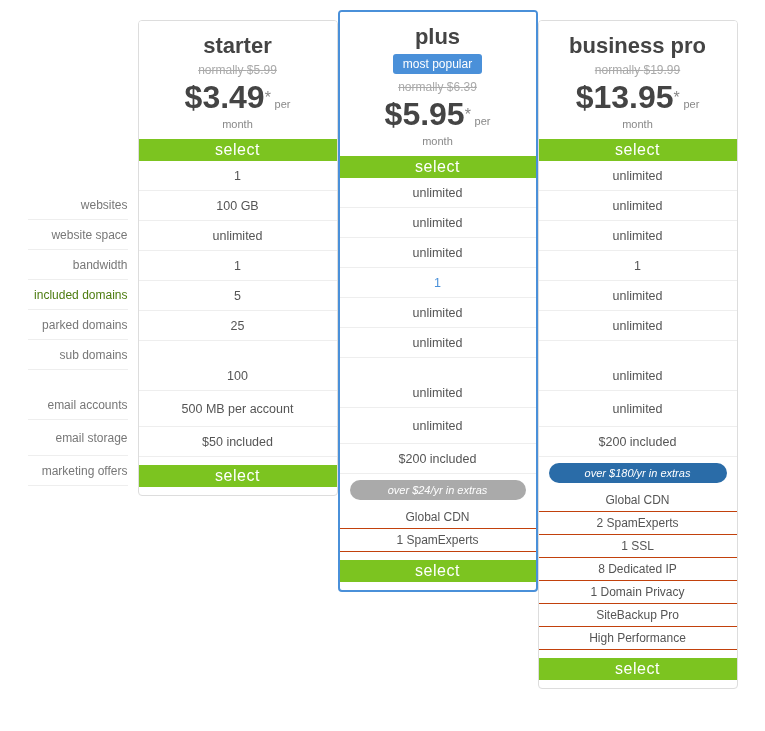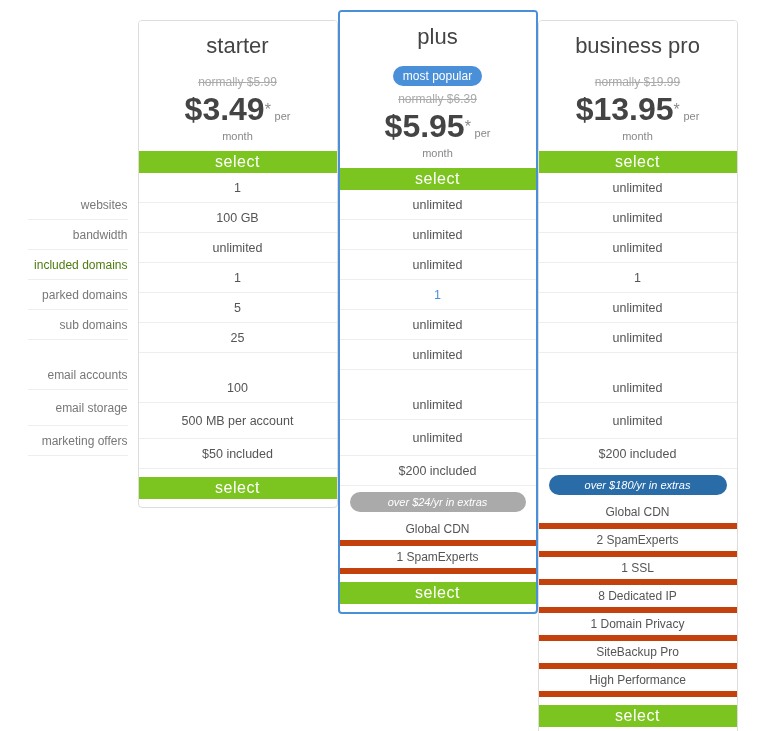--- a/index.html
+++ b/index.html
@@ -55,30 +55,30 @@
       z-index: 2;
     }
 
     .plan-header {
       text-align: center;
       padding: 12px 8px 8px;
       background: #fff;
     }
     .plan-name {
       font-size: 22px;
-      font-weight: 400;
+      font-weight: 700;
       color: #444;
-      margin-bottom: 16px;
+      margin-bottom: 4px;
     }
     .plan-badge {
       background: #4a90d9;
       color: #fff;
       font-size: 12px;
       padding: 3px 10px;
-      border-radius: 10px;
+      border-radius: 3px;
       margin-bottom: 6px;
       display: inline-block;
     }
     .plan-price-normal {
       font-size: 12px;
       color: #aaa;
       text-decoration: line-through;
       margin-bottom: 2px;
     }
     .plan-price {
@@ -141,36 +141,37 @@
     }
     .extras-badge.blue-badge {
       background: #2a6ca8;
     }
 
     .extras-item {
       text-align: center;
       font-size: 12px;
       color: #555;
       padding: 4px 0;
-      border-bottom: 6px solid #c2410c;
+      border-bottom: 1px solid #c2410c;
     }
 
     .spacer { flex: 1; }
 
     .plan-footer {
       padding: 8px 0;
     }
   </style>
 </head>
 <body>
 
 <div class="pricing-wrapper">
 
   <div class="label-col">
     <div class="label-row">websites</div>
+    <div class="label-row">website space</div>
     <div class="label-row">bandwidth</div>
     <div class="label-row blue">included domains</div>
     <div class="label-row">parked domains</div>
     <div class="label-row">sub domains</div>
     <div class="label-row gap"></div>
     <div class="label-row">email accounts</div>
     <div class="label-row dbl">email storage</div>
     <div class="label-row">marketing offers</div>
   </div>
 

